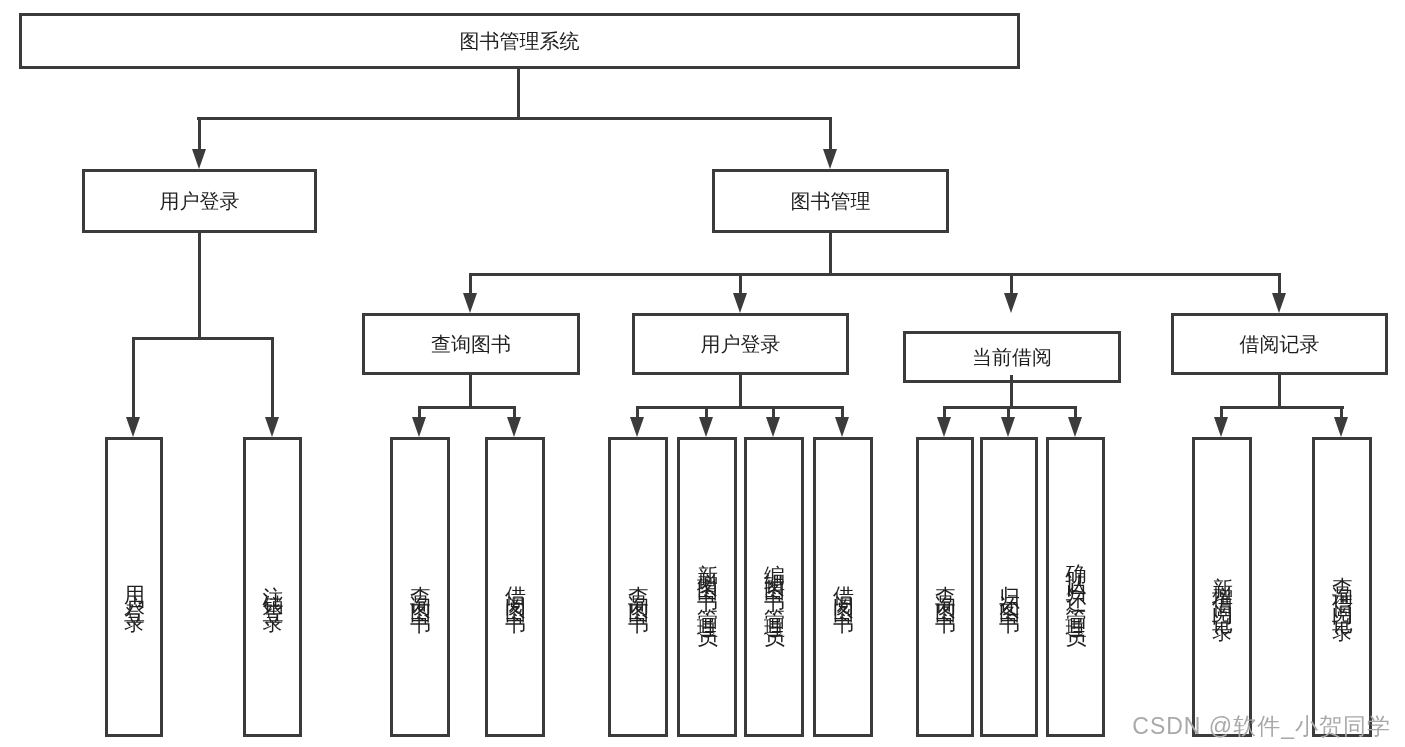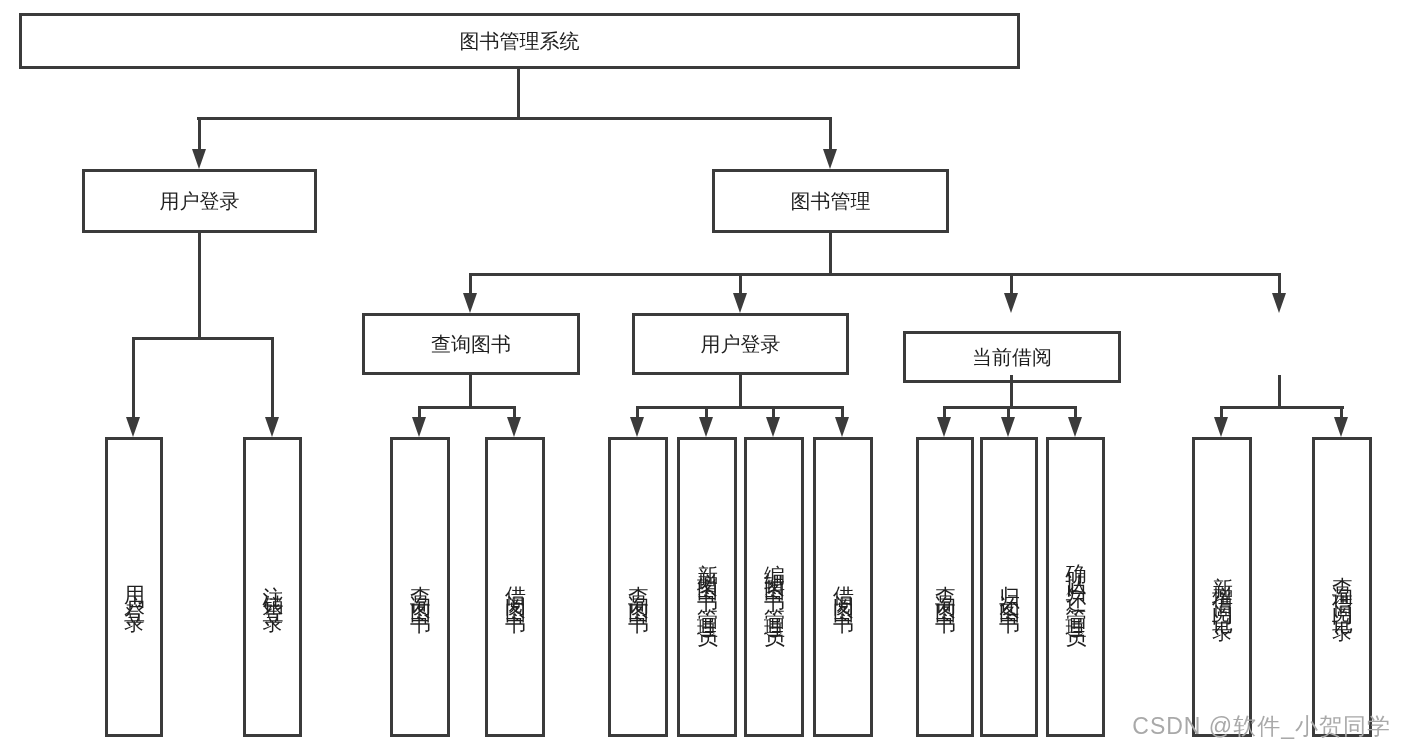--- a/index.html
+++ b/index.html
@@ -63,20 +63,21 @@
   <div class="b" style="left:82px;top:169px;width:235px;height:64px">用户登录</div>
 
   <div class="b" style="left:712px;top:169px;width:237px;height:64px">图书管理</div>
 
   <div class="b" style="left:362px;top:313px;width:218px;height:62px">查询图书</div>
 
   <div class="b" style="left:632px;top:313px;width:217px;height:62px">用户登录</div>
 
   <div class="b" style="left:903px;top:331px;width:218px;height:52px">当前借阅</div>
 
+  <div class="b" style="left:1171px;top:313px;width:217px;height:62px">借阅记录</div>
 
   <div class="b leaf" style="left:105px;width:58px">
     <span class="vtext">用户登录</span>
   </div>
   <div class="b leaf" style="left:243px;width:59px">
     <span class="vtext">注销登录</span>
   </div>
 
   <div class="b leaf" style="left:390px;width:60px">
     <span class="vtext">查询图书</span>

